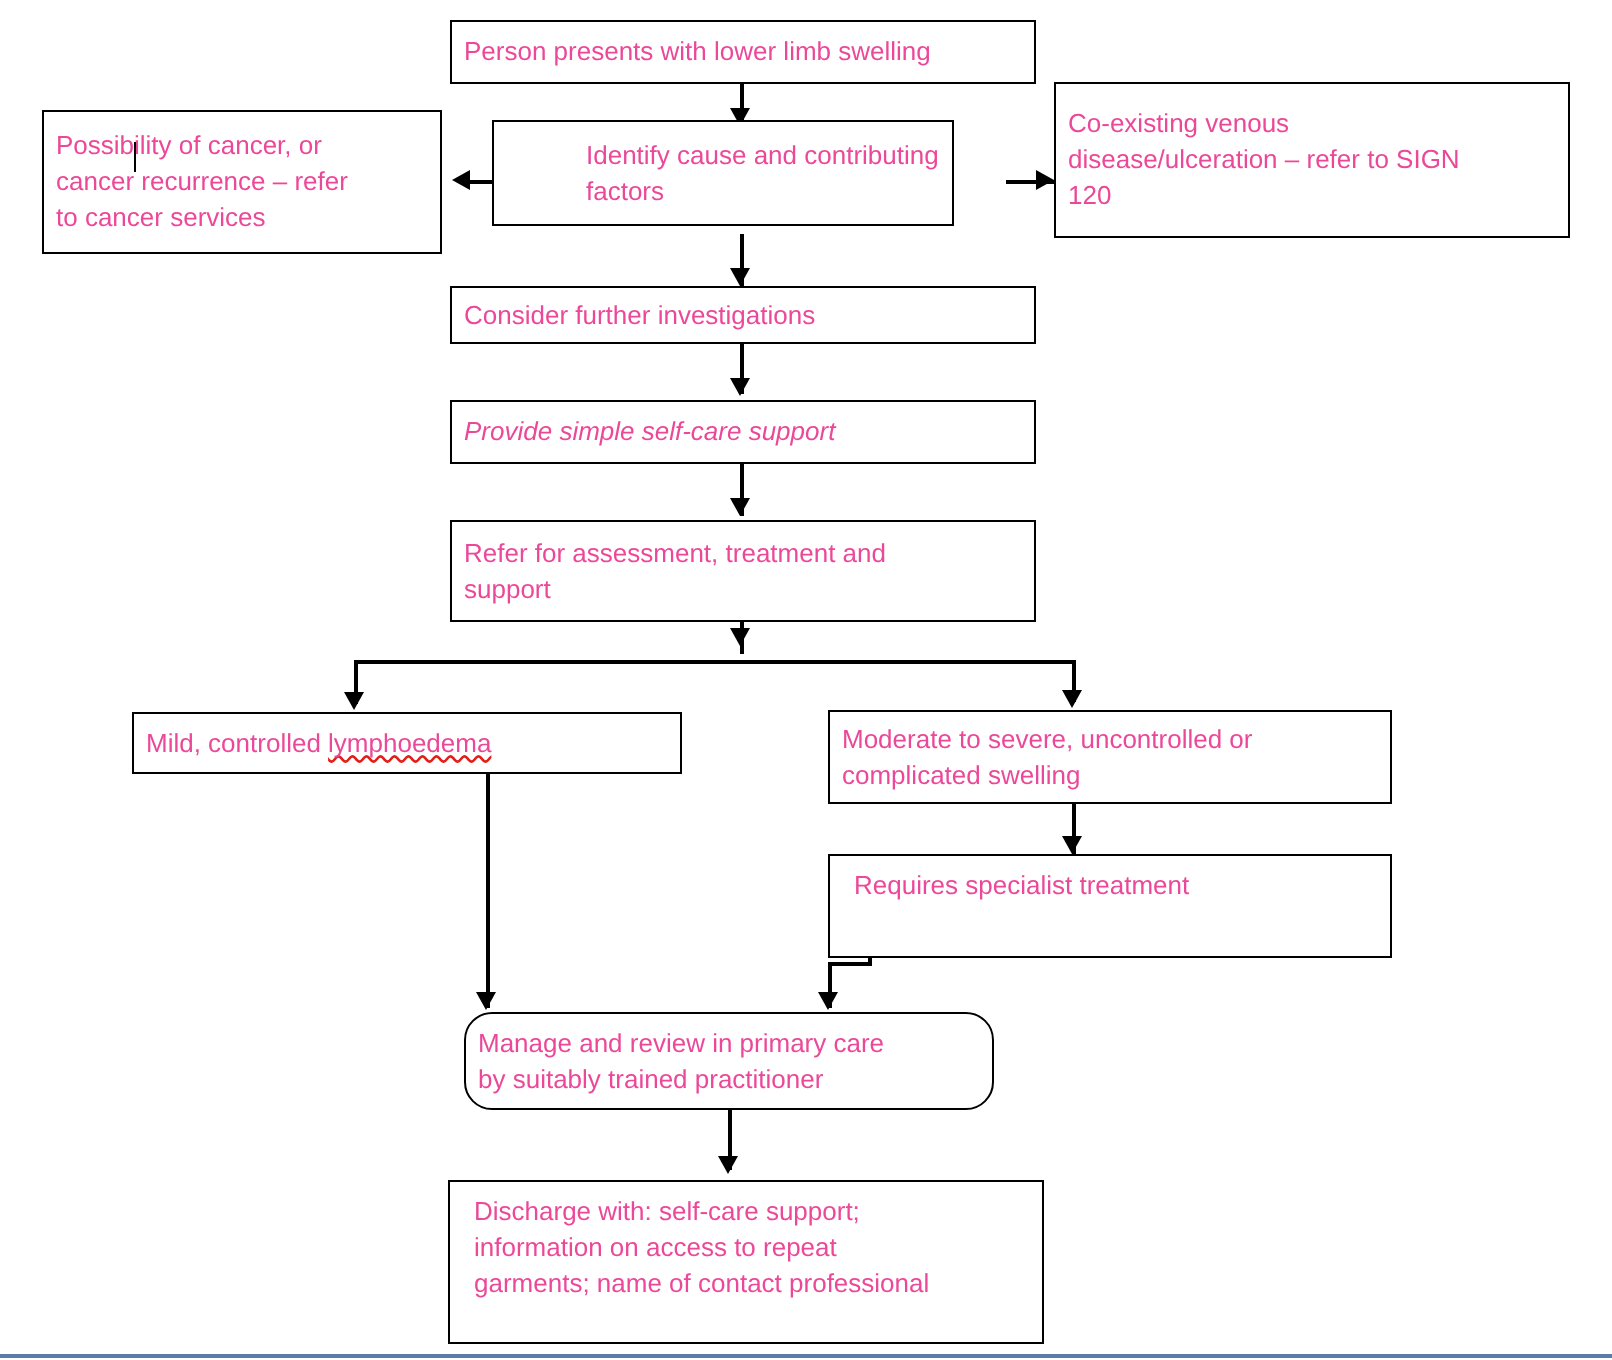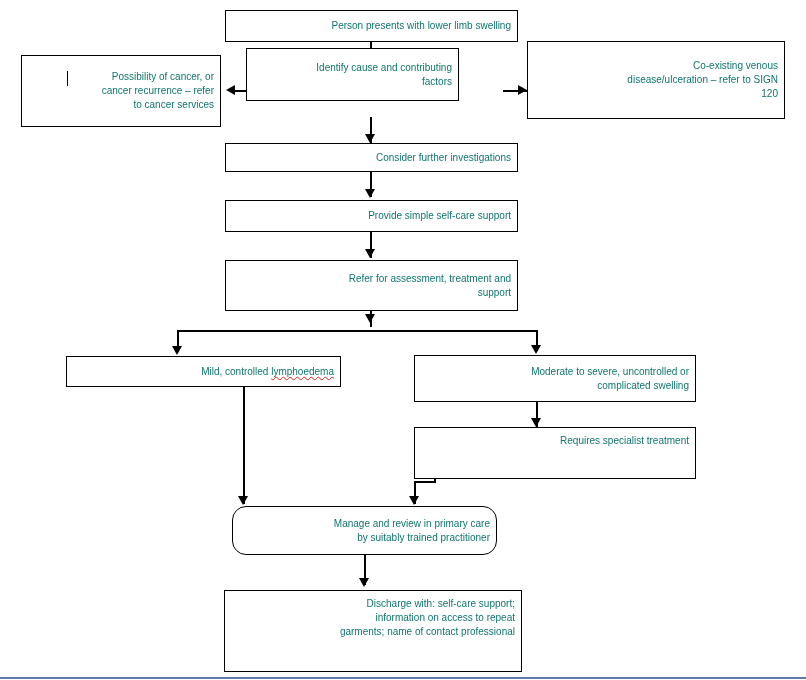--- a/index.html
+++ b/index.html
@@ -20,24 +20,24 @@
     overflow: hidden;
   }
   .node {
     position: absolute;
     box-sizing: border-box;
     border: 1.6px solid #000000;
     background: #ffffff;
     display: flex;
     align-items: center;
     justify-content: center;
-    text-align: right;
-    font-size: 10px;
+    text-align: left;
+    font-size: 13px;
     line-height: 1.38;
-    color: #0f766e;
+    color: #ec4899;
     padding: 2px 6px;
     z-index: 3;
   }
   .node.top-align {
     align-items: flex-start;
     padding-top: 6px;
     padding-left: 12px;
   }
   .node .txt {
     display: block;
@@ -139,21 +139,21 @@
   <div class="vline" style="left:414px; top:481px; height:23px;"></div>
   <div class="arrow-down" style="left:409px; top:496px;"></div>
 
   <div class="vline" style="left:364px; top:555px; height:30px;"></div>
   <div class="arrow-down" style="left:359px; top:578px;"></div>
 
   <div class="node" style="left:225px; top:10px; width:293px; height:32px;">
     <span class="txt">Person presents with lower limb swelling</span>
   </div>
 
-  <div class="node" style="left:246px; top:48px; width:213px; height:53px;padding-left:46px;">
+  <div class="node" style="left:246px; top:60px; width:231px; height:53px;padding-left:46px;">
     <span class="txt">Identify cause and contributing
 factors</span>
   </div>
 
   <div class="node" style="left:21px; top:55px; width:200px; height:72px;">
     <span class="txt">Possibility of cancer, or
 cancer recurrence – refer
 to cancer services</span>
   </div>
   <div class="caret" style="left:67px; top:71px;"></div>
@@ -161,21 +161,21 @@
   <div class="node" style="left:527px; top:41px; width:258px; height:78px;">
     <span class="txt">Co-existing venous
 disease/ulceration – refer to SIGN
 120</span>
   </div>
 
   <div class="node" style="left:225px; top:143px; width:293px; height:29px;">
     <span class="txt">Consider further investigations</span>
   </div>
 
-  <div class="node" style="left:225px; top:200px; width:293px; height:32px;">
+  <div class="node" style="left:225px; top:200px; width:293px; height:32px;font-style:italic;">
     <span class="txt">Provide simple self-care support</span>
   </div>
 
   <div class="node" style="left:225px; top:260px; width:293px; height:51px;">
     <span class="txt">Refer for assessment, treatment and
 support</span>
   </div>
 
   <div class="node" style="left:50px; top:356px; width:275px; height:31px;margin-left:16px;">
     <span class="txt"><span>Mild, controlled </span><span class="spell">lymphoedema</span></span>

